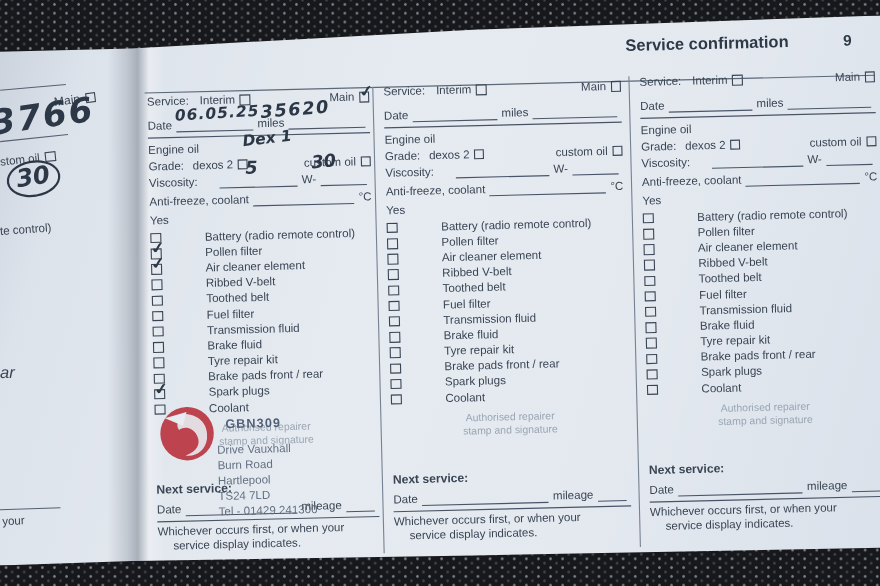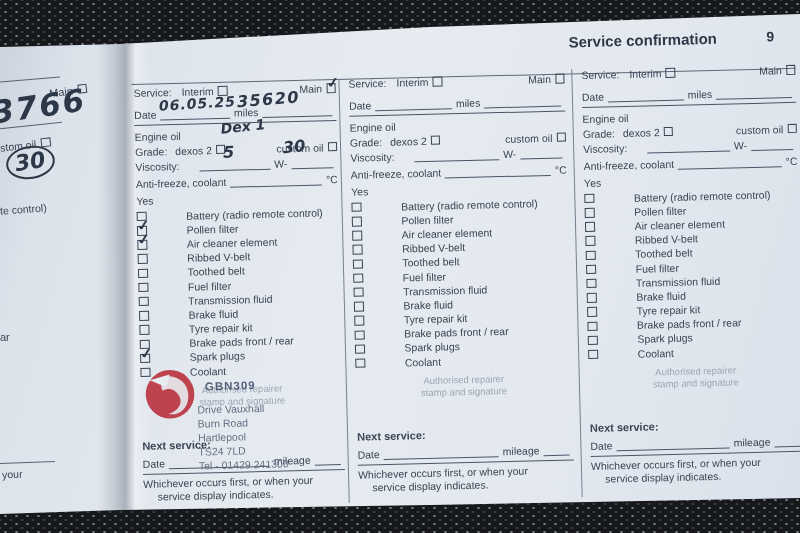--- a/index.html
+++ b/index.html
@@ -22,21 +22,21 @@
   .fold{
     position:absolute;left:98px;top:0;width:52px;height:533px;
     background:linear-gradient(90deg,rgba(0,0,0,0) 0%,rgba(70,80,95,.20) 34%,rgba(40,50,65,.30) 52%,rgba(255,255,255,.30) 72%,rgba(0,0,0,0) 100%);
   }
   
   .left-page{position:absolute;left:0;top:0;width:118px;height:533px;color:#3a4554;}
   .lp-line{position:absolute;height:0;border-top:1.3px solid #55617200;border-top-color:#556172;}
   .lp-main{position:absolute;left:49px;top:85px;font-size:11px;transform:rotate(-7deg);display:flex;align-items:center;gap:5px;}
   .lp-custom{position:absolute;left:0px;top:139px;font-size:10.5px;transform:rotate(-6deg);display:flex;align-items:center;gap:5px;}
   .lp-ctl{position:absolute;left:0px;top:203px;font-size:10.5px;transform:rotate(-4deg);}
-  .lp-ar{position:absolute;left:0px;top:331px;font-size:11px;}
+  .lp-ar{position:absolute;left:0px;top:331px;font-size:15px;font-style:italic;}
   .lp-your{position:absolute;left:2px;top:468px;font-size:10.5px;transform:rotate(-3deg);}
   .lp-miles{position:absolute;left:-8px;top:88px;font-size:31px;letter-spacing:2px;transform:rotate(-8deg);}
   .lp-visc{position:absolute;left:6px;top:146px;font-size:22px;transform:rotate(-9deg);
     border:2.2px solid #2c3847;border-radius:50%;padding:1px 7px 3px 7px;}
   .hwf{font-family:"DejaVu Sans",sans-serif;font-style:italic;font-weight:600;color:#2c3847;}
   
   .main{position:absolute;left:130px;top:0;width:670px;height:533px;
     transform:rotate(-1.4deg);transform-origin:335px 266px;color:#3a4554;}
   .title{position:absolute;left:444px;top:36px;width:160px;font-size:15px;font-weight:bold;color:#2e3947;}
   .pageno{position:absolute;left:642px;top:36px;font-size:14px;font-weight:bold;color:#2e3947;}

